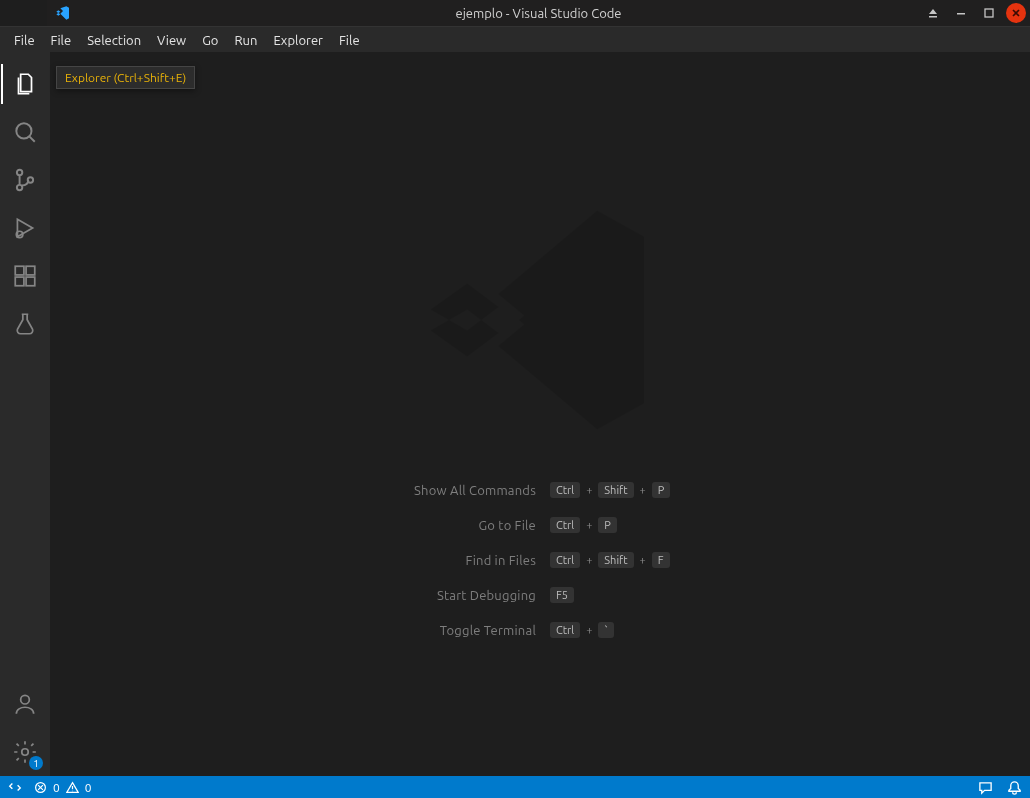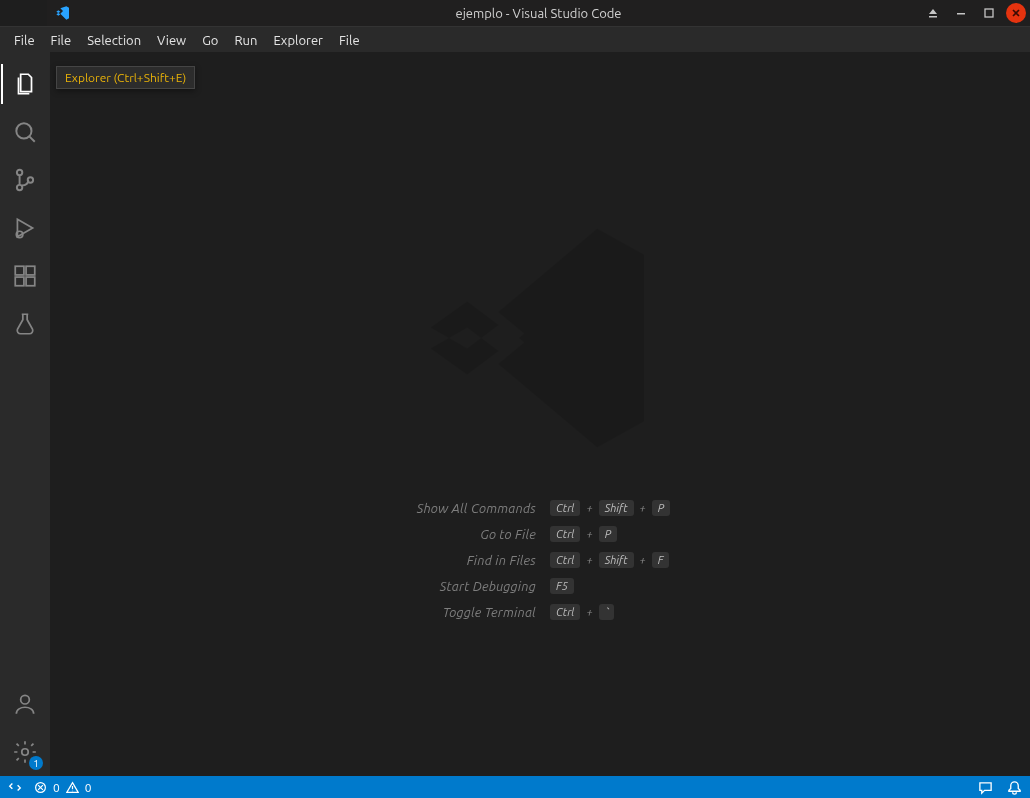--- a/index.html
+++ b/index.html
@@ -27,21 +27,21 @@
   .activitybar .abtn.active::before { content:""; position:absolute; left:0; top:4px; bottom:4px; width:2px; background:#fff; }
   .activitybar .spacer { flex:1; }
   .badge { position:absolute; right:6px; bottom:6px; background:#007acc; color:#fff; font-size:10px; min-width:14px; height:14px; border-radius:8px; display:flex; align-items:center; justify-content:center; padding:0 3px; }
 
   
   .tooltip { position:absolute; left:56px; top:66px; background:#2c2c2c; border:1px solid #454545; color:#eab308; font-size:12px; padding:4px 8px; z-index:50; box-shadow:0 2px 6px rgba(0,0,0,0.4); }
 
   
   .editor-area { flex:1; background:#1e1e1e; position:relative; display:flex; flex-direction:column; align-items:center; justify-content:center; }
   .watermark { opacity:0.35; }
-  .shortcuts { margin-top:32px; display:grid; grid-template-columns: 280px 260px; row-gap:10px; font-size:13px; color:#7e7e7e; align-items:center;font-style:italic;}
+  .shortcuts { margin-top:32px; display:grid; grid-template-columns: 280px 260px; row-gap:19px; font-size:13px; color:#7e7e7e; align-items:center;}
   .sc-label { text-align:right; padding-right:14px; letter-spacing:0.2px; }
   .sc-keys { text-align:right; display:flex; align-items:center; gap:6px; }
   .key { background:#333333; color:#bfbfbf; font-size:11px; padding:2px 6px; border-radius:3px; }
   .plus { color:#8a8a8a; font-size:11px; }
 
   
   .statusbar { height:22px; background:#007acc; display:flex; align-items:center; color:#fff; font-size:12px; padding:0 8px; }
   .statusbar .sgroup { display:flex; align-items:center; gap:6px; margin-right:12px; }
   .statusbar .right { margin-left:auto; display:flex; align-items:center; gap:14px; }
   .sicon { display:inline-flex; align-items:center; }

